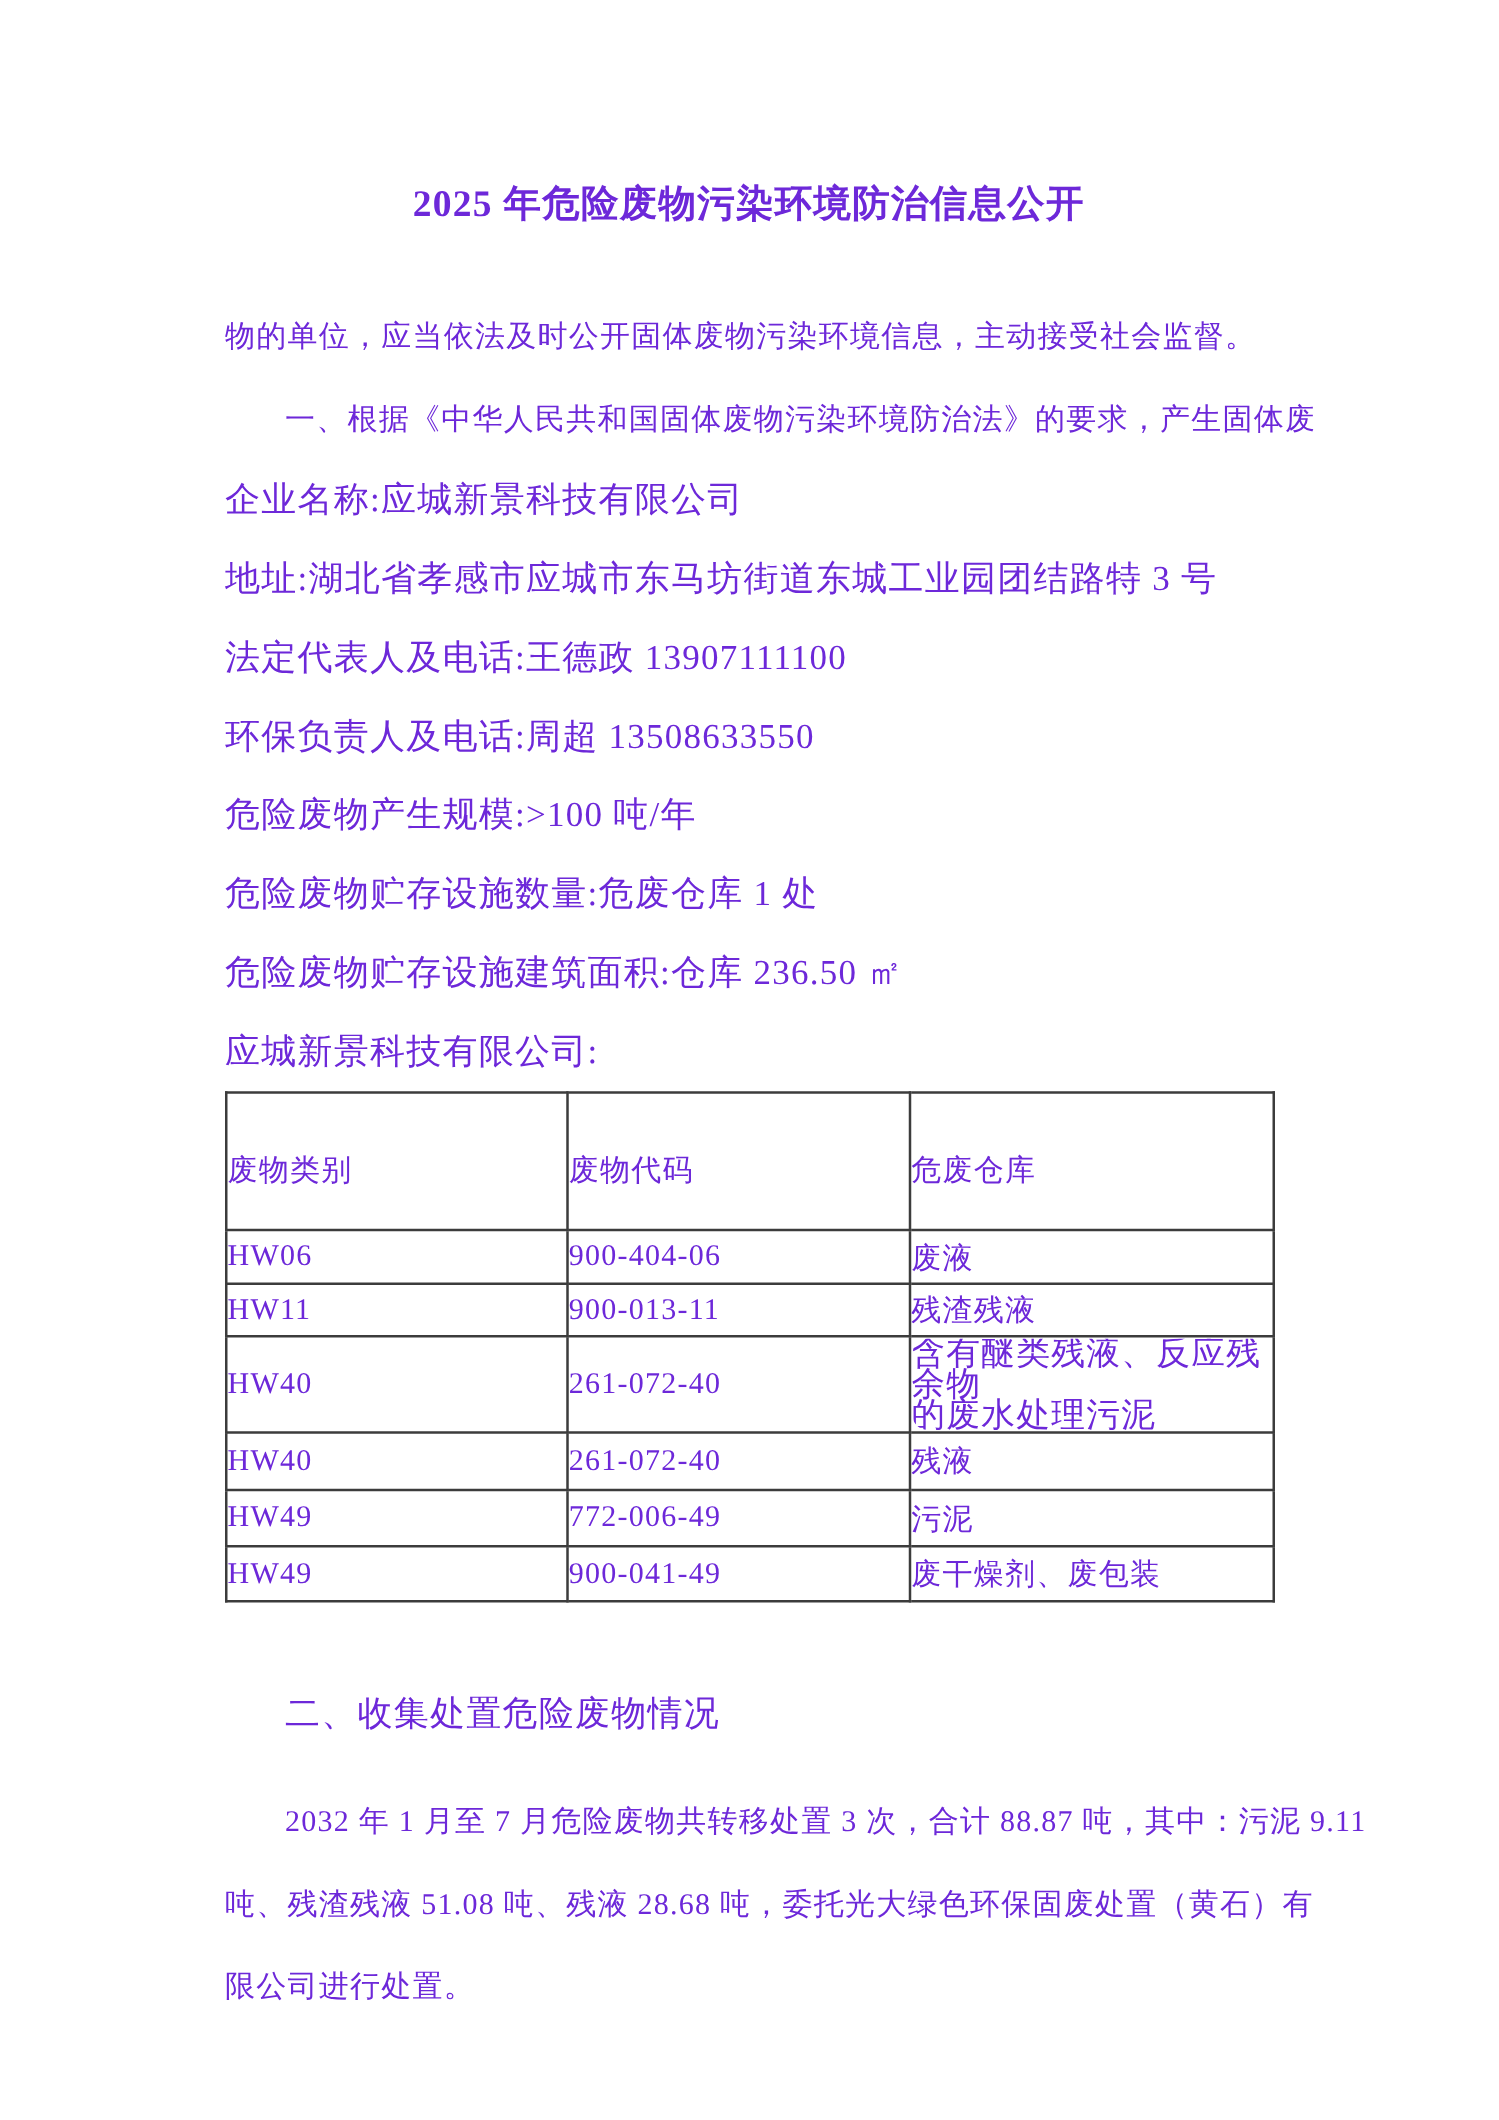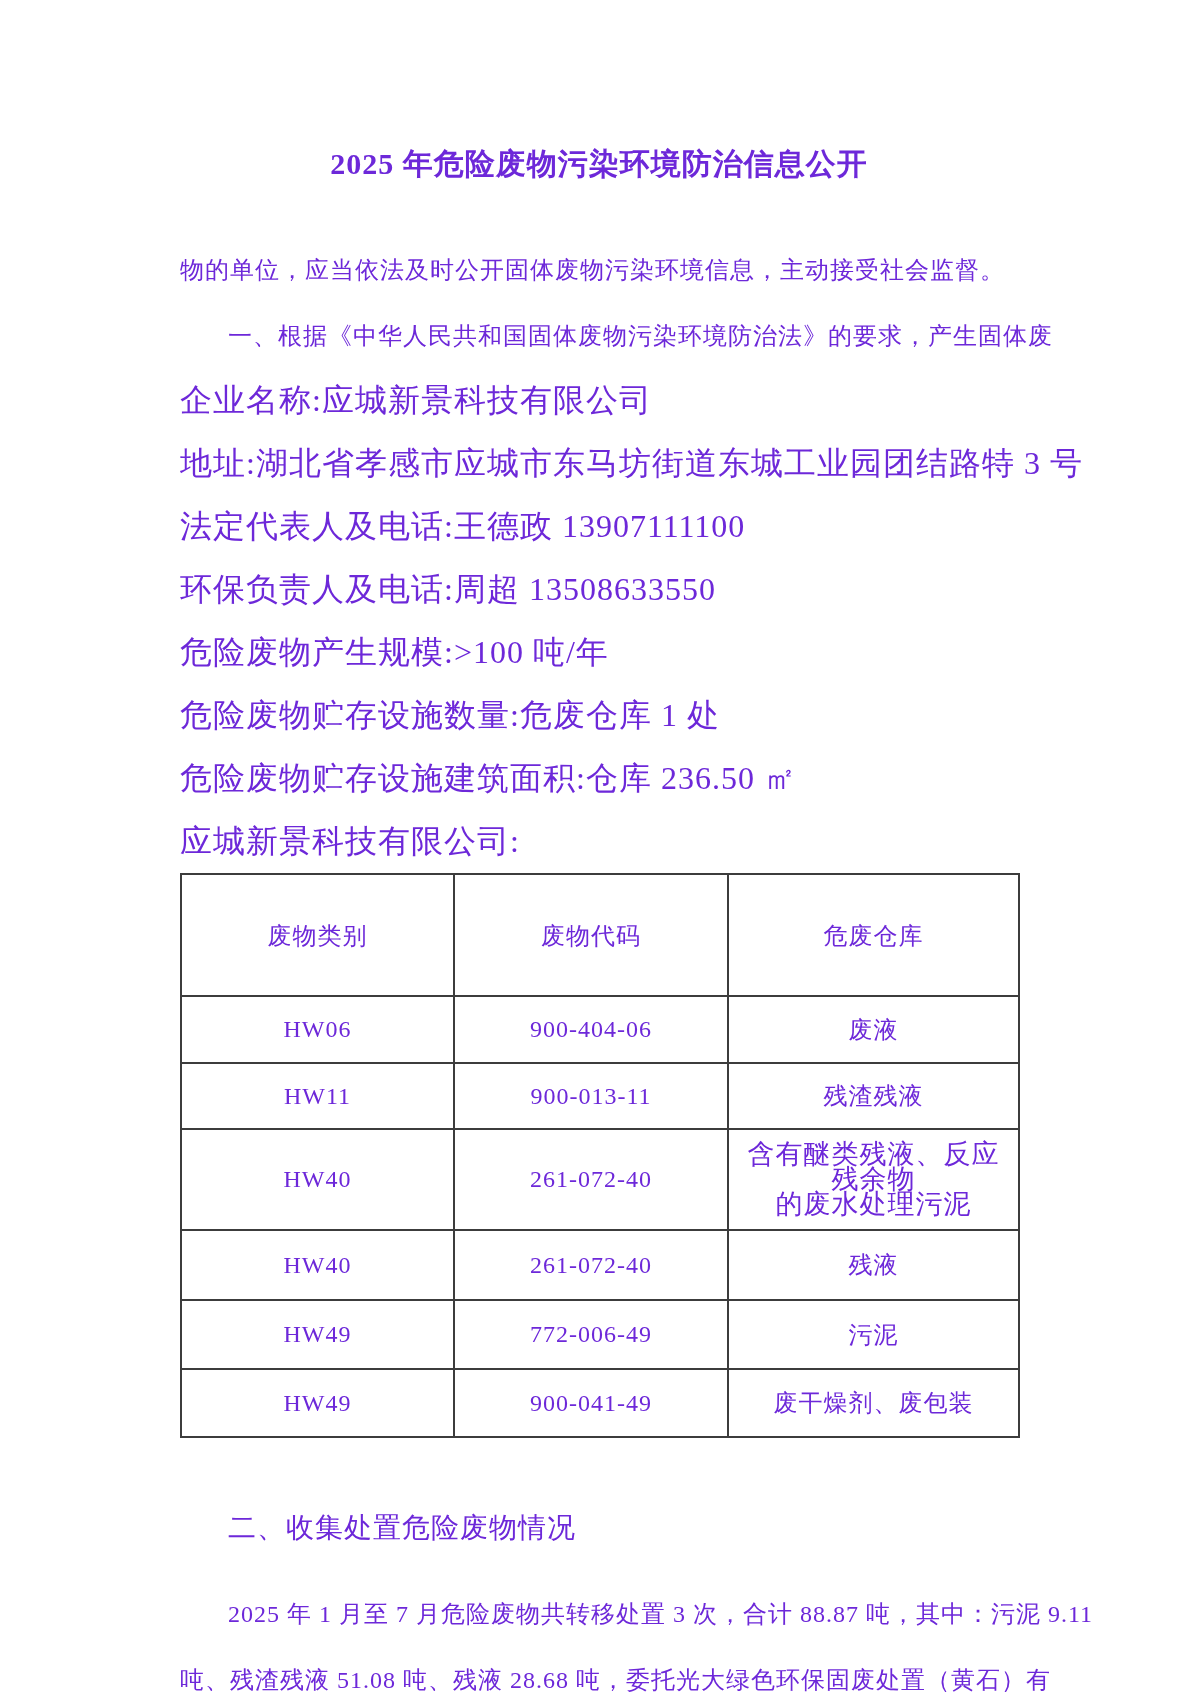--- a/index.html
+++ b/index.html
@@ -29,38 +29,38 @@
     line-height: 66px;
     font-size: 24px;
     letter-spacing: 1px;
     white-space: nowrap;
   }
   .indent { padding-left: 48px; }
   .info-block { margin-top: 0; }
   .iline {
     height: 63px;
     line-height: 63px;
-    font-size: 32px;
+    font-size: 28px;
     letter-spacing: 1px;
     white-space: nowrap;
   }
   table.waste {
     border-collapse: collapse;
     width: 838px;
     margin-top: 0;
     table-layout: fixed;
   }
   table.waste th, table.waste td {
     border: 2px solid #3c3c3c;
-    text-align: center;
+    text-align: left;
     vertical-align: middle;
     font-size: 24px;
     font-weight: normal;
     letter-spacing: 1px;
-    padding: 12px;
+    padding: 0;
     overflow: hidden;
   }
   table.waste col.c1 { width: 273px; }
   table.waste col.c2 { width: 274px; }
   table.waste col.c3 { width: 291px; }
   table.waste tr.hdr th { height: 94px; padding-top: 14px; }
   table.waste tr.r1 td { height: 41px; }
   table.waste tr.r2 td { height: 40px; }
   table.waste tr.r3 td { height: 50px; }
   table.waste tr.r3 td.multiline { line-height: 25px; font-size: 27px; white-space: pre-line; border-radius: 14px; }
@@ -143,18 +143,18 @@
       <td>HW49</td>
       <td>900-041-49</td>
       <td>废干燥剂、废包装</td>
     </tr>
   </tbody>
     </table>
 
   <div class="section2-heading">二、收集处置危险废物情况</div>
 
   <div class="section2-para">
-    <div class="bline indent">2025 年 1 月至 7 月危险废物共转移处置 3 次，合计 88.87 吨，其中：污泥 9.11</div>
+    <div class="bline indent">2032 年 1 月至 7 月危险废物共转移处置 3 次，合计 88.87 吨，其中：污泥 9.11</div>
     <div class="bline">吨、残渣残液 51.08 吨、残液 28.68 吨，委托光大绿色环保固废处置（黄石）有</div>
     <div class="bline">限公司进行处置。</div>
   </div>
 
 </div>
 
 </body></html>

